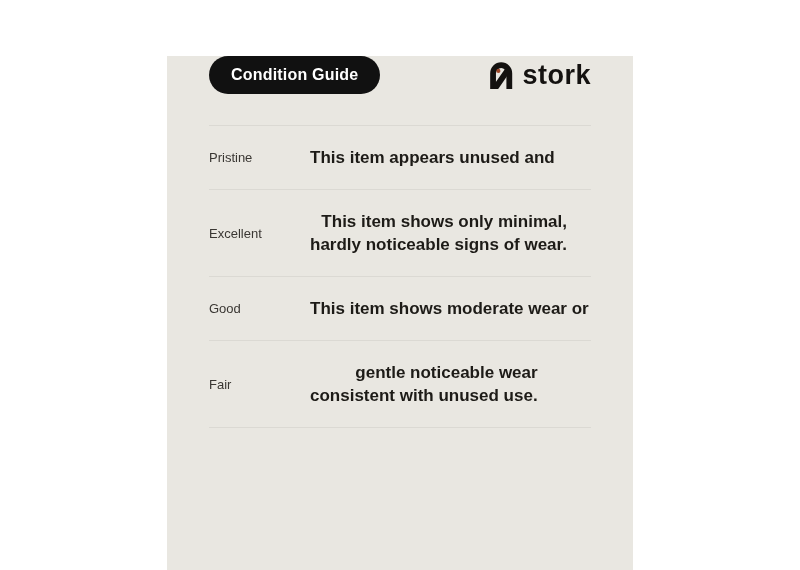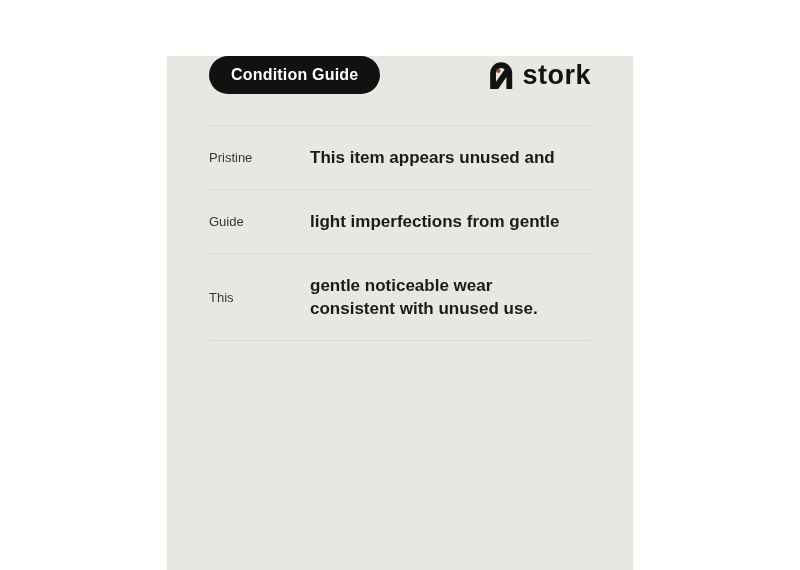--- a/index.html
+++ b/index.html
@@ -47,21 +47,21 @@
     display:flex;align-items:center;
     border-top:1px solid var(--divider);
     padding:20px 0;
   }
   .row:last-child{border-bottom:1px solid var(--divider);}
   .row-label{
     width:101px;flex:none;
     font-size:13px;font-weight:500;color:var(--label-text);
   }
   .row-desc{
-    font-size:17px;font-weight:600;color:var(--desc-text);
+    font-size:17px;font-weight:600;color:var(--desc-text);text-align:right;
   }
   .desc-line{line-height:23px;white-space:nowrap;}
 </style>
 </head>
 <body>
 
 <div class="card">
 
   <div class="header">
     <button class="pill">Condition Guide</button>
@@ -80,30 +80,37 @@
 
   <div class="table">
 
     <div class="row">
       <div class="row-label">Pristine</div>
       <div class="row-desc">
         <div class="desc-line">This item appears unused and</div>
       </div>
     </div>
 
-
     <div class="row">
-      <div class="row-label">Guide</div>
+      <div class="row-label">Excellent</div>
       <div class="row-desc">
-        <div class="desc-line">light imperfections from gentle</div>
+        <div class="desc-line">This item shows only minimal,</div>
+        <div class="desc-line">hardly noticeable signs of wear.</div>
       </div>
     </div>
 
     <div class="row">
-      <div class="row-label">This</div>
+      <div class="row-label">Good</div>
+      <div class="row-desc">
+        <div class="desc-line">This item shows moderate wear or</div>
+      </div>
+    </div>
+
+    <div class="row">
+      <div class="row-label">Fair</div>
       <div class="row-desc">
         <div class="desc-line">gentle noticeable wear</div>
         <div class="desc-line">consistent with unused use.</div>
       </div>
     </div>
 
   </div>
 </div>
 
 </body></html>

